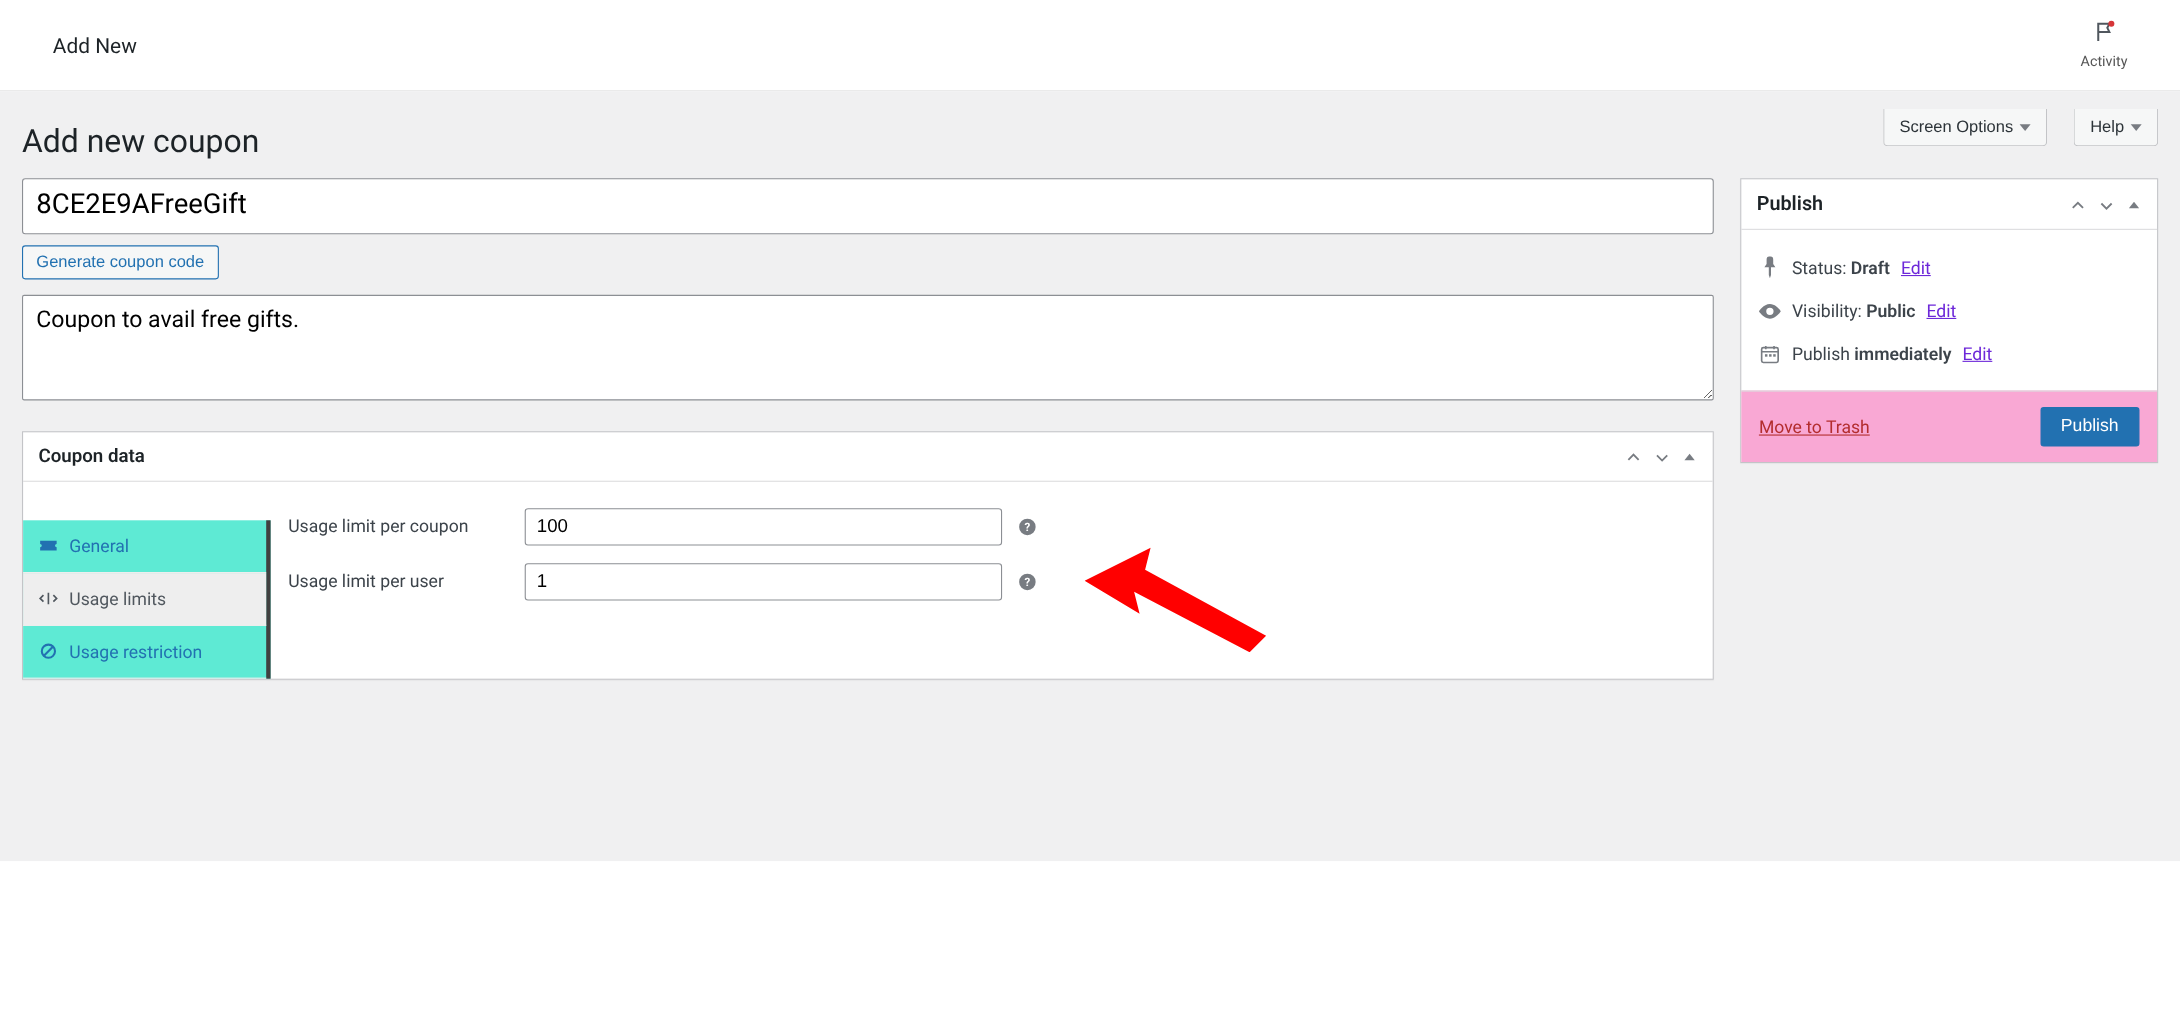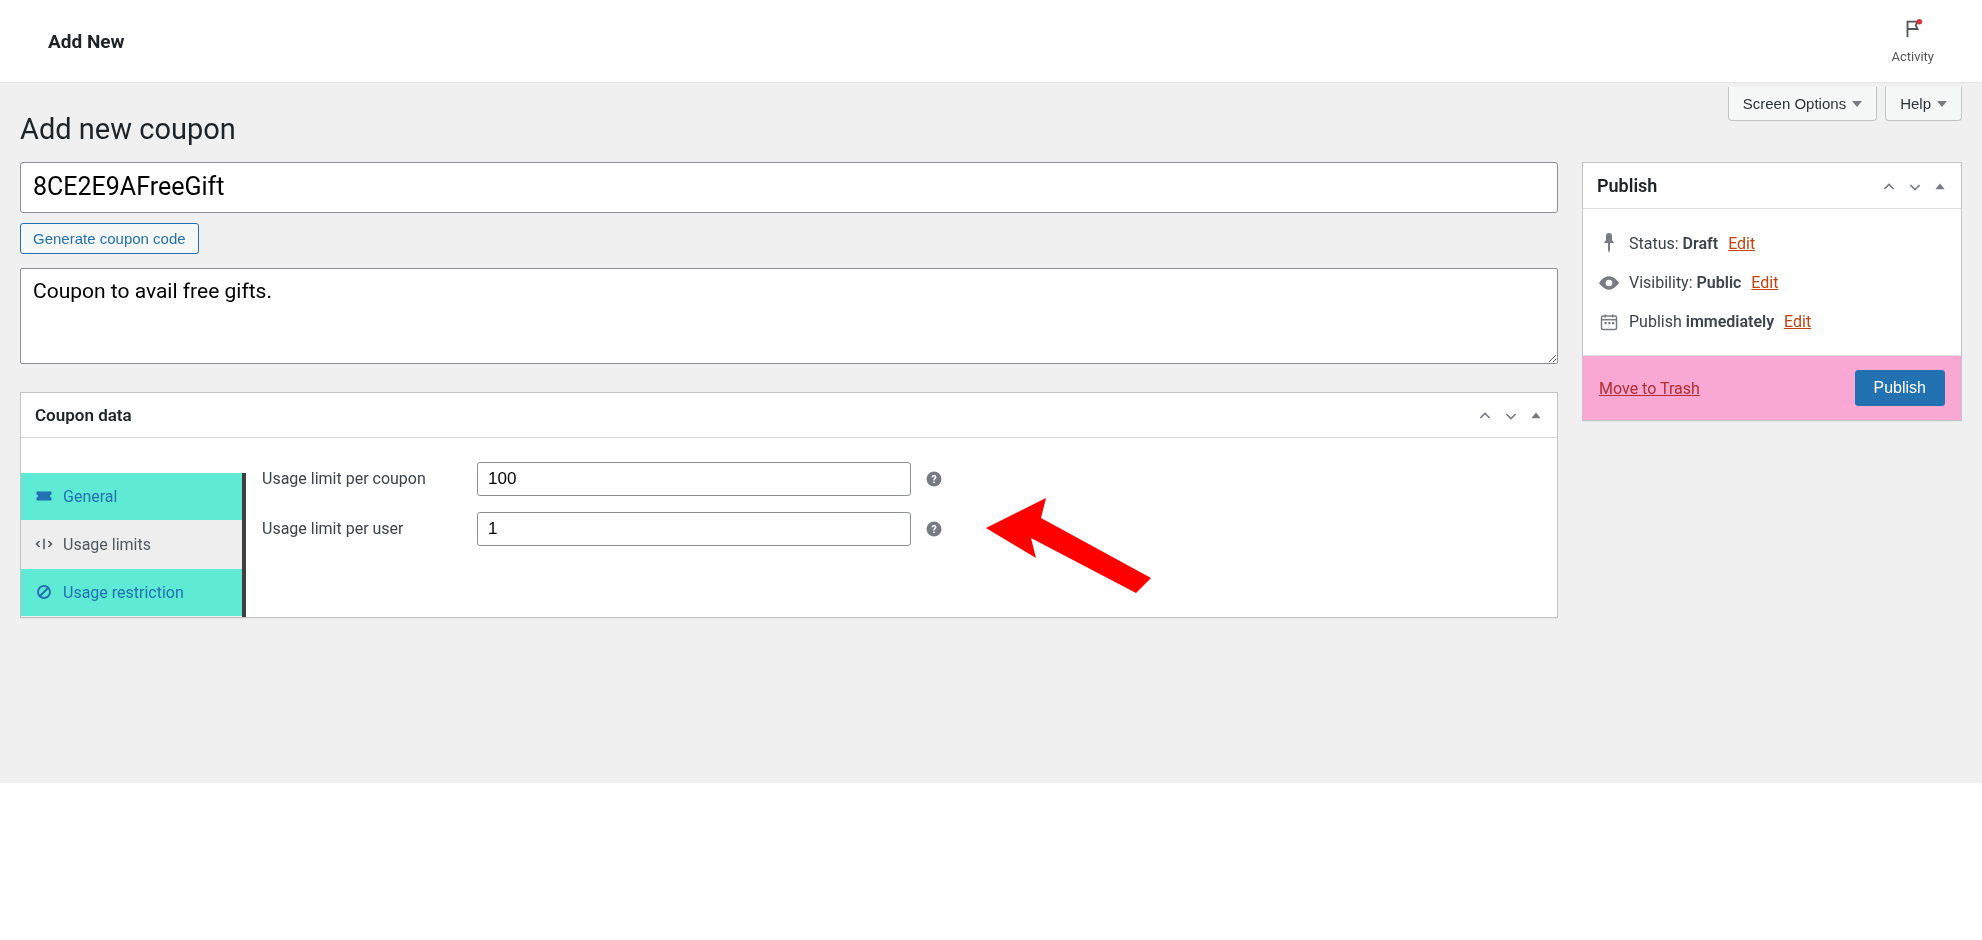--- a/index.html
+++ b/index.html
@@ -1,26 +1,26 @@
 <!DOCTYPE html>
 <html><head>
 <meta charset="utf-8">
 <style>
 * { box-sizing: border-box; margin: 0; padding: 0; }
 body { font-family: -apple-system, BlinkMacSystemFont, "Segoe UI", Roboto, sans-serif; color: #1d2327; background: #fff; font-size: 15px; }
 
 .topbar { display: flex; align-items: center; justify-content: space-between; padding: 18px 48px 18px 48px; background: #fff; border-bottom: 1px solid #e5e5e5; }
-.topbar-title { font-size: 19px; font-weight: 700; }
+.topbar-title { font-size: 19px; font-weight: 400; }
 .topbar-right { display:flex; flex-direction: column; align-items: center; gap:9px; color:#555; font-size:13px; }
 .activity-icon svg { display:block; }
 .activity-dot { fill:#d63638; }
 
 .content { background: #f0f0f1; padding: 1px 20px 20px 20px; min-height: 700px; position: relative; }
 
-.top-dropdowns { position: absolute; top: 4px; right: 20px; display: flex; gap: 8px; }
+.top-dropdowns { position: absolute; top: 16px; right: 20px; display: flex; gap: 24px; }
 .top-dropdown-btn { background: #f6f7f7; border: 1px solid #c3c4c7; border-top: none; border-radius: 0 0 4px 4px; padding: 8px 14px; font-size: 15px; color: #2c3338; cursor: pointer; display: flex; align-items: center; gap: 6px; }
 .caret-down { width: 0; height: 0; border-left: 5px solid transparent; border-right: 5px solid transparent; border-top: 6px solid #787c82; }
 
 h1.page-heading { font-size: 29px; font-weight: 400; margin: 28px 0 16px 0; }
 
 .main-layout { display: flex; gap: 24px; align-items: flex-start; }
 .main-col { flex: 1; min-width: 0; }
 .side-col { width: 380px; flex-shrink: 0; }
 
 .title-input { width: 100%; font-size: 25px; padding: 8px 12px; border: 1px solid #8c8f94; background: #fff; border-radius: 3px; line-height: 1.3; font-family: inherit; }
@@ -48,21 +48,21 @@
 .red-arrow { position: absolute; pointer-events: none; }
 
 
 .pub-box { background: #fff; border: 1px solid #c3c4c7; box-shadow: 0 1px 1px rgba(0,0,0,.04); }
 .pub-header { display: flex; align-items: center; justify-content: space-between; padding: 12px 14px; border-bottom: 1px solid #dcdcde; }
 .pub-title { font-size: 18px; font-weight: 600; }
 .pub-body { padding: 14px 16px; }
 .pub-row { display: flex; align-items: center; gap: 10px; padding: 10px 0; font-size: 16px; color: #3c434a; }
 .pub-row .icon { width: 20px; color: #787c82; display:inline-flex; justify-content:center; }
 .pub-row strong { font-weight: 600; }
-.pub-row .edit-link { color: #c2410c; text-decoration: underline; margin-left: 6px; cursor: pointer; }
+.pub-row .edit-link { color: #6d28d9; text-decoration: underline; margin-left: 6px; cursor: pointer; }
 .pub-footer { display: flex; align-items: center; justify-content: space-between; padding: 14px 16px; border-top: 1px solid #dcdcde; background: #f9a8d4; }
 .trash-link { color: #b32d2e; font-size: 16px; text-decoration: underline; cursor: pointer; }
 .publish-btn { background: #2271b1; color: #fff; border: 1px solid #2271b1; padding: 8px 18px; font-size: 16px; border-radius: 3px; cursor: pointer; }
 
 svg { display: inline-block; vertical-align: middle; }
 </style>
 </head>
 <body>
 
 <div class="topbar">

